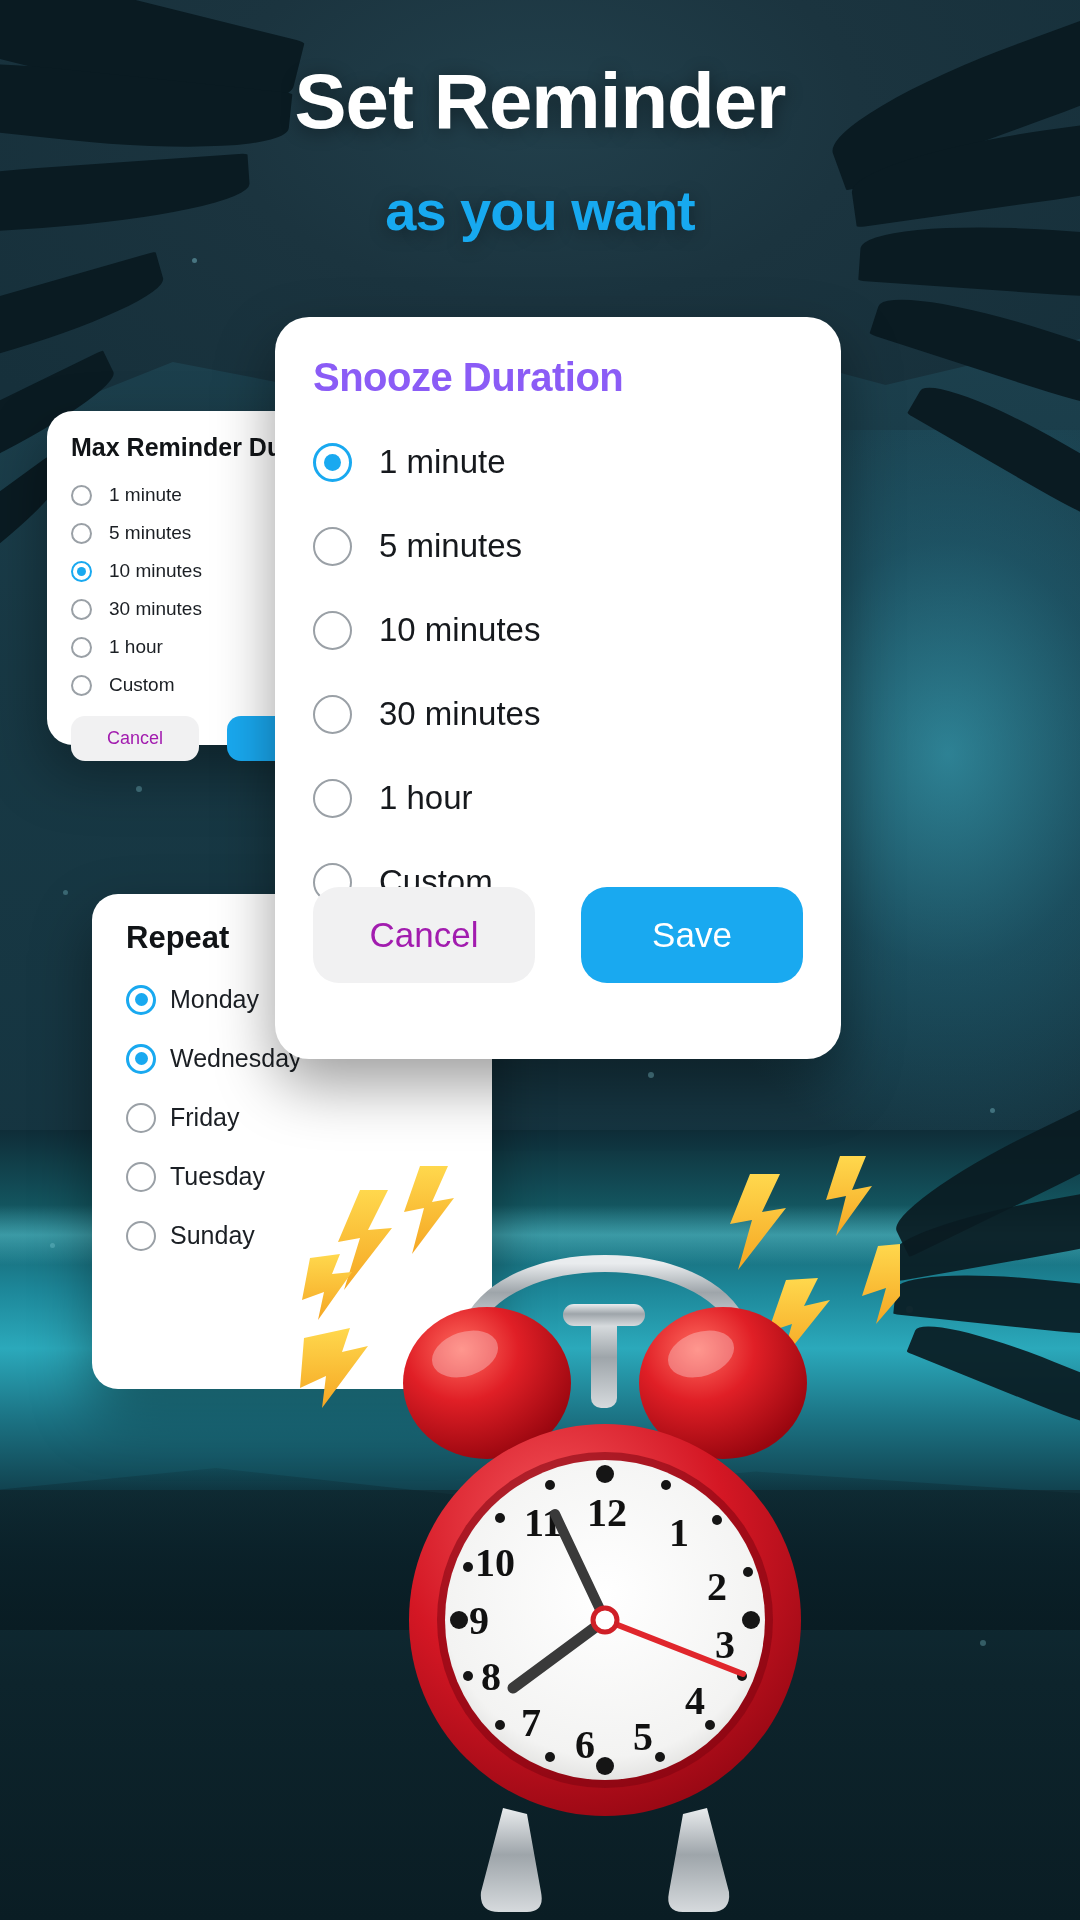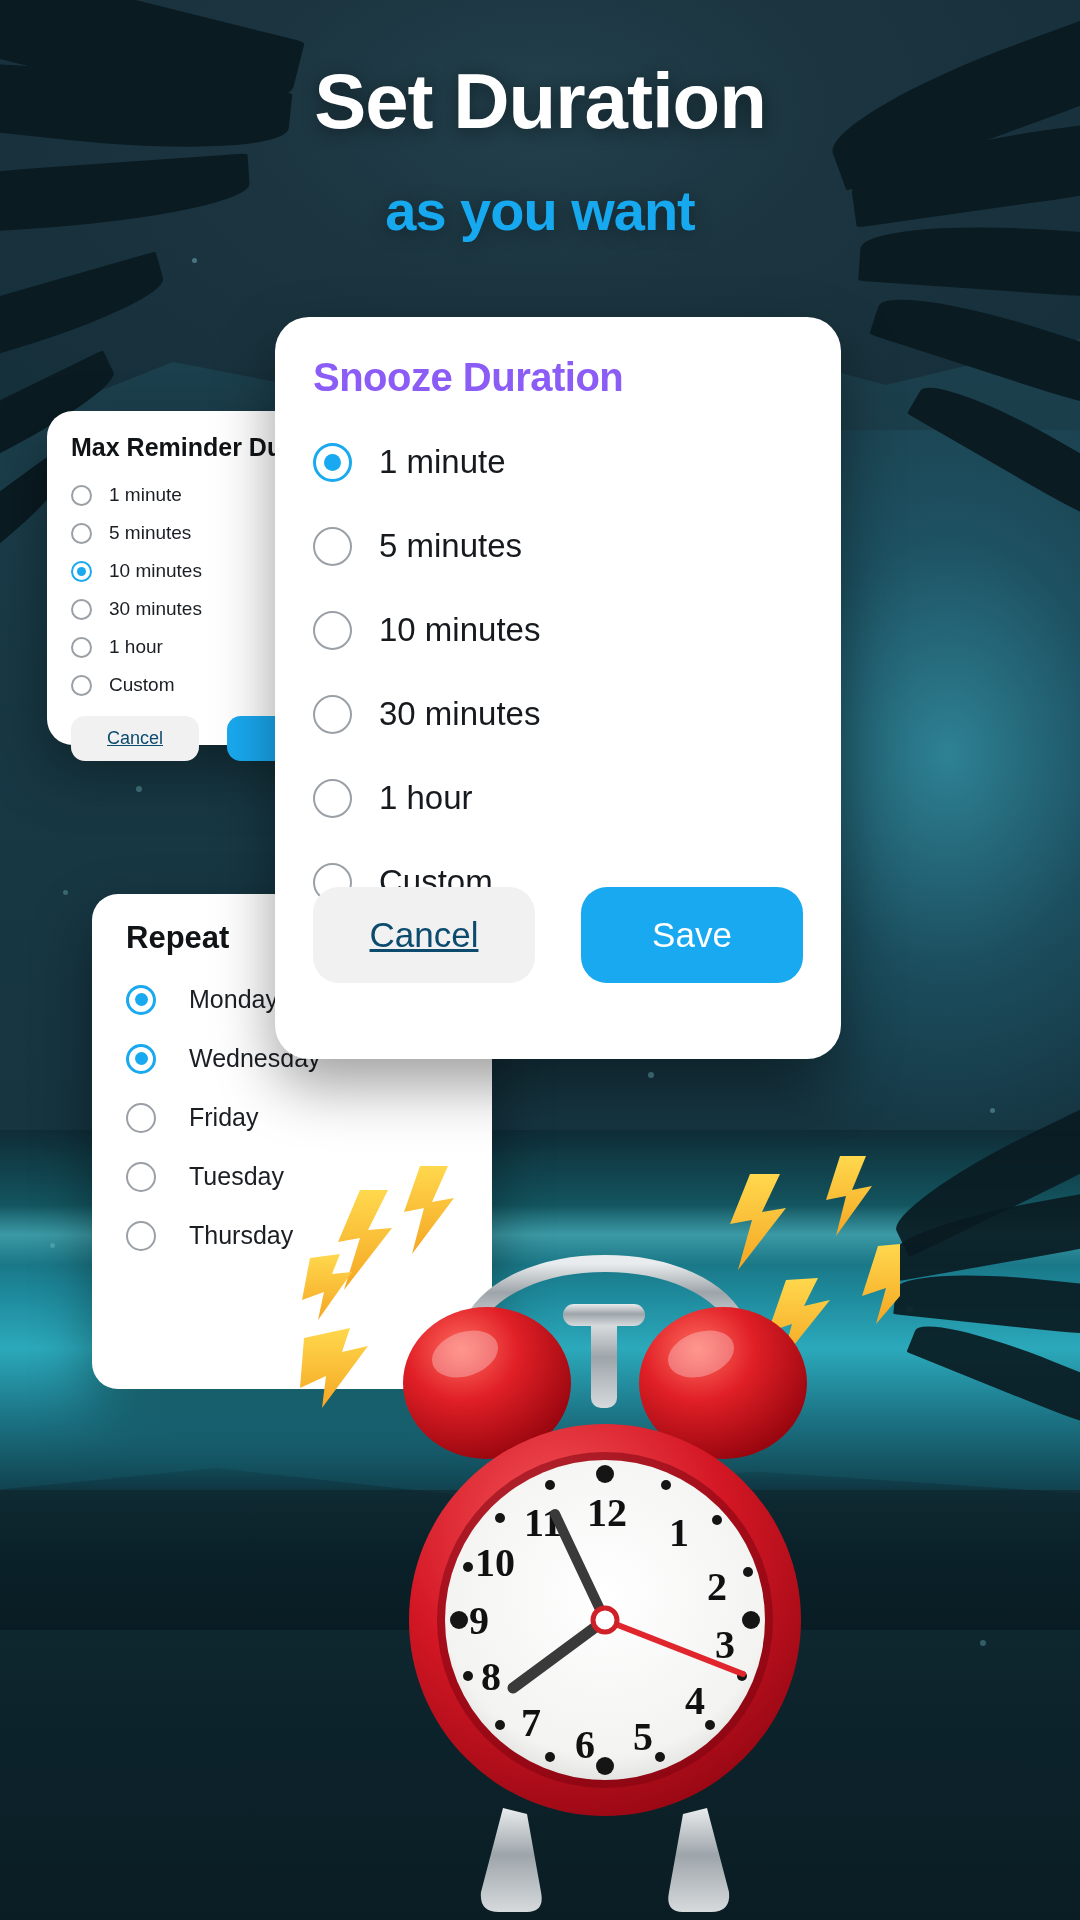--- a/index.html
+++ b/index.html
@@ -100,21 +100,21 @@
   #card-repeat {
     left: 92px; top: 894px; width: 400px; height: 495px;
     border-radius: 26px;
     padding: 26px 26px 0 34px;
     z-index: 2;
   }
   #card-repeat .card-title {
     font-size: 31px; font-weight: 700; color: #111417; margin-bottom: 14px;
   }
   #card-repeat .opt { display: flex; align-items: center; height: 59px; }
-  #card-repeat .opt-label { font-size: 25px; color: #1b1f24; margin-left: 33px; }
+  #card-repeat .opt-label { font-size: 25px; color: #1b1f24; margin-left: 14px; }
 
   
   #card-snooze {
     left: 275px; top: 317px; width: 566px; height: 742px;
     padding: 38px 38px 0 38px;
     z-index: 5;
   }
   #card-snooze .card-title {
     font-size: 40px; font-weight: 700; color: #8b5cf6;
     margin-bottom: 20px; letter-spacing: -.5px;
@@ -142,21 +142,21 @@
 
   .r-lg { width: 39px; height: 39px; }
   .r-lg .dot { width: 17px; height: 17px; }
 
   
   .btn {
     display: flex; align-items: center; justify-content: center;
     border: none; cursor: pointer;
     font-family: "Liberation Sans", sans-serif;
   }
-  .btn-cancel { background: #f1f1f2; color: #0c4a6e; text-decoration: underline; }
+  .btn-cancel { background: #f1f1f2; color: #a21caf; }
   .btn-save { background: #19a9f0; color: #ffffff; }
 
   
   #card-max .btn {
     height: 45px; border-radius: 14px; font-size: 18px;
   }
   #card-max .btn-cancel { width: 128px; }
   #card-max .btn-save { width: 150px; margin-left: 28px; font-weight: 600; }
 
   
@@ -209,21 +209,21 @@
   <div class="frond" style="left:850px;top:130px;width:400px;height:70px;transform:rotate(-8deg);"></div>
   <div class="frond" style="left:860px;top:230px;width:380px;height:64px;transform:rotate(4deg);"></div>
   <div class="frond" style="left:870px;top:330px;width:340px;height:58px;transform:rotate(18deg);"></div>
   <div class="frond" style="left:900px;top:440px;width:300px;height:52px;transform:rotate(30deg);"></div>
 
   <div class="frond" style="left:880px;top:1130px;width:330px;height:58px;transform:rotate(-26deg);opacity:.92;"></div>
   <div class="frond" style="left:890px;top:1200px;width:320px;height:54px;transform:rotate(-10deg);opacity:.92;"></div>
   <div class="frond" style="left:895px;top:1280px;width:300px;height:50px;transform:rotate(6deg);opacity:.92;"></div>
   <div class="frond" style="left:905px;top:1360px;width:280px;height:46px;transform:rotate(22deg);opacity:.92;"></div>
 
-  <div class="headline">Set Duration</div>
+  <div class="headline">Set Reminder</div>
   <div class="subheadline">as you want</div>
 
   <div class="card" id="card-max">
     <div class="card-title">Max Reminder Duration</div>
 
     <div class="opt">
       <span class="radio r-sm"></span>
       <span class="opt-label">1 minute</span>
     </div>
     <div class="opt">
@@ -273,21 +273,21 @@
     <div class="opt">
       <span class="radio r-md"></span>
       <span class="opt-label">Friday</span>
     </div>
     <div class="opt">
       <span class="radio r-md"></span>
       <span class="opt-label">Tuesday</span>
     </div>
     <div class="opt">
       <span class="radio r-md"></span>
-      <span class="opt-label">Thursday</span>
+      <span class="opt-label">Sunday</span>
     </div>
   </div>
 
   <div id="bolts">
     <svg width="600" height="280" viewBox="0 0 600 280">
       <defs>
         <linearGradient id="bg1" x1="0" y1="0" x2="0" y2="1">
           <stop offset="0" stop-color="#ffd84d"></stop>
             <stop offset="1" stop-color="#f5a623"></stop>
         </linearGradient>

